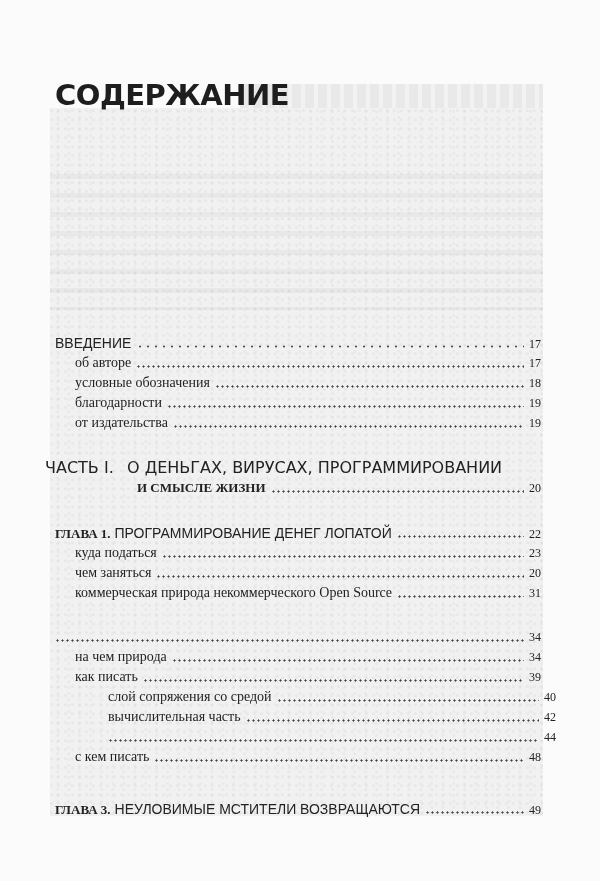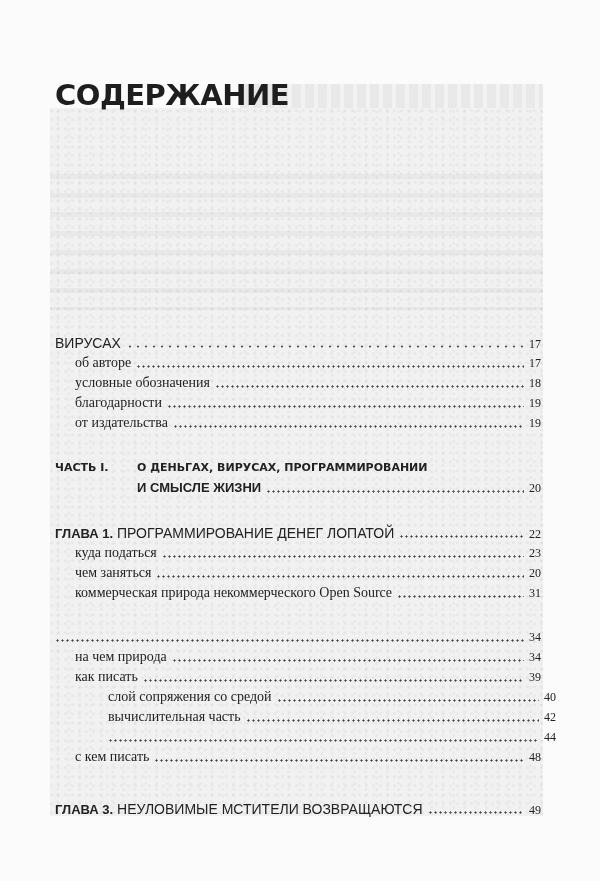--- a/index.html
+++ b/index.html
@@ -38,39 +38,39 @@
   .row.l2 { left: 108px; width: 448px; text-align: right; }
   .row .label { white-space: nowrap; padding-right: 5px; }
   .row .leader {
     flex: 1; height: 3px; align-self: flex-end; margin-bottom: 5px;
     background: radial-gradient(circle, #444 0 0.9px, transparent 1.2px) 0 0/5px 3px repeat-x;
   }
   .row.main .leader { background-size: 8px 3px; }
   .row .page { padding-left: 5px; white-space: nowrap; font-size: 12px; }
   .sans { font-family: "Liberation Sans", sans-serif; }
   .head .label { font-family: "Liberation Sans", sans-serif; font-size: 14px; }
-  .head .bold { font-family: Liberation Sans, sans-serif; font-weight: bold; font-size: 13px; }
+  .head .bold { font-family: Liberation Serif, serif; font-weight: bold; font-size: 13px; }
   .part-line1 {
-    position: absolute; left: 55px; top: 458px;
-    font-family: "DejaVu Sans", sans-serif; font-weight: bold; font-size: 11px; line-height: 20px;
+    position: absolute; left: 45px; top: 458px;
+    font-family: "DejaVu Sans", sans-serif; font-weight: normal; font-size: 16px; line-height: 20px;
     white-space: nowrap;
   }
   .part-line1 .num { display: inline-block; width: 82px; }
 </style>
 </head>
 <body>
 
 <div class="texture"></div>
 <div class="bleed"></div>
 <div class="bleed-lines"></div>
 
 <div class="title">СОДЕРЖАНИЕ</div>
 
 <div class="row main head" style="top:333px">
-  <span class="label sans">ВИРУСАХ</span>
+  <span class="label sans">ВВЕДЕНИЕ</span>
   <span class="leader"></span>
   <span class="page">17</span>
 </div>
 <div class="row l1" style="top:353px">
   <span class="label">об авторе</span>
   <span class="leader"></span>
   <span class="page">17</span>
 </div>
 <div class="row l1" style="top:373px">
   <span class="label">условные обозначения</span>

